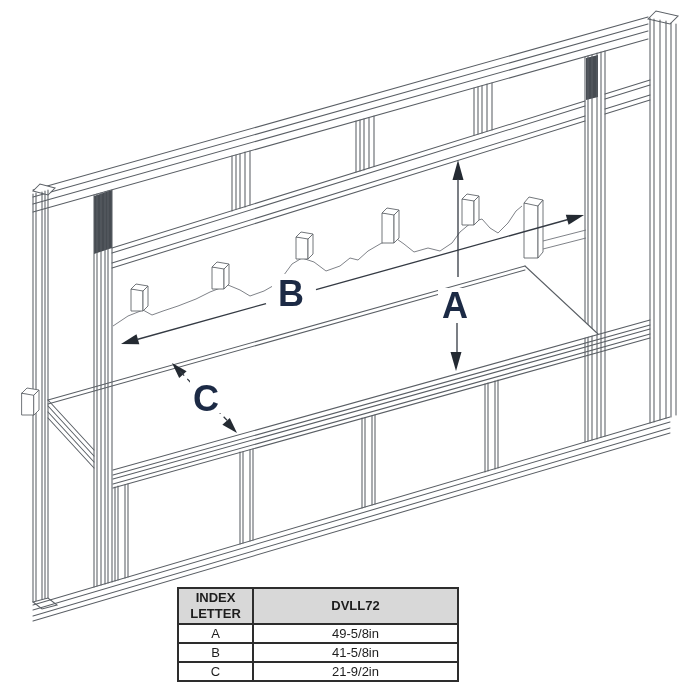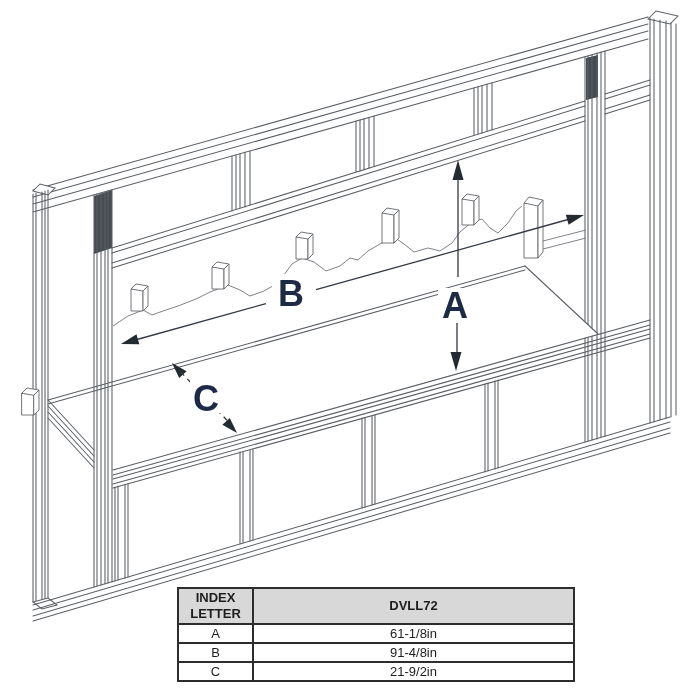--- a/index.html
+++ b/index.html
@@ -9,21 +9,21 @@
   .struct{stroke:#5a5f65;stroke-width:1.05;fill:none;stroke-linecap:round;}
   .thin{stroke:#70747a;stroke-width:0.9;fill:none;stroke-linejoin:round;}
   .blockface{stroke:#62666c;stroke-width:0.9;fill:#ffffff;stroke-linejoin:round;}
   .darkfill{fill:#474c52;stroke:none;}
   .dim{stroke:#343a43;stroke-width:1.3;fill:none;}
   .dimhead{fill:#242a32;stroke:none;}
   .dimlabel{fill:#1c2a45;font-family:"Liberation Sans",sans-serif;font-weight:bold;
             font-size:36px;}
   .mask{fill:#ffffff;stroke:none;}
   
-  .spec-table{position:absolute;left:177px;top:587px;width:398px;border-collapse:collapse;
+  .spec-table{position:absolute;left:177px;top:587px;width:282px;border-collapse:collapse;
               table-layout:fixed;font-family:"Liberation Sans",sans-serif;color:#1d1d1d;}
   .spec-table th,.spec-table td{border:2px solid #2d2d2d;text-align:center;vertical-align:middle;
               padding:0 2px;}
   .spec-table th{background:#d8d8d8;font-weight:bold;font-size:13px;line-height:1.2;height:34px;}
   .spec-table td{background:#ffffff;font-size:13px;height:17px;}
   .col-letter{width:69px;}
 </style>
 </head>
 <body>
 
@@ -231,25 +231,25 @@
   <table class="spec-table">
     <thead>
       <tr>
         <th class="col-letter">INDEX LETTER</th>
         <th>DVLL72</th>
       </tr>
     </thead>
     <tbody>
       <tr>
         <td>A</td>
-        <td>61-1/8in</td>
+        <td>49-5/8in</td>
       </tr>
       <tr>
         <td>B</td>
-        <td>91-4/8in</td>
+        <td>41-5/8in</td>
       </tr>
       <tr>
         <td>C</td>
         <td>21-9/2in</td>
       </tr>
     </tbody>
   </table>
 
 </div>
 

